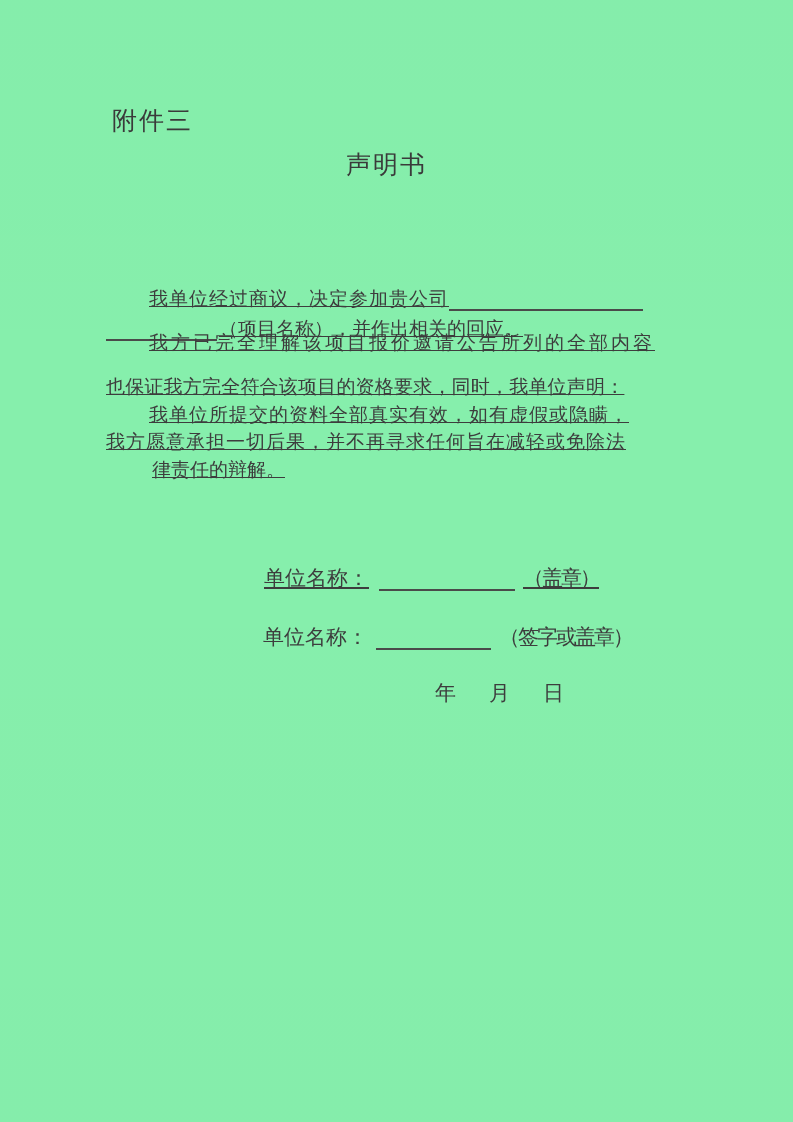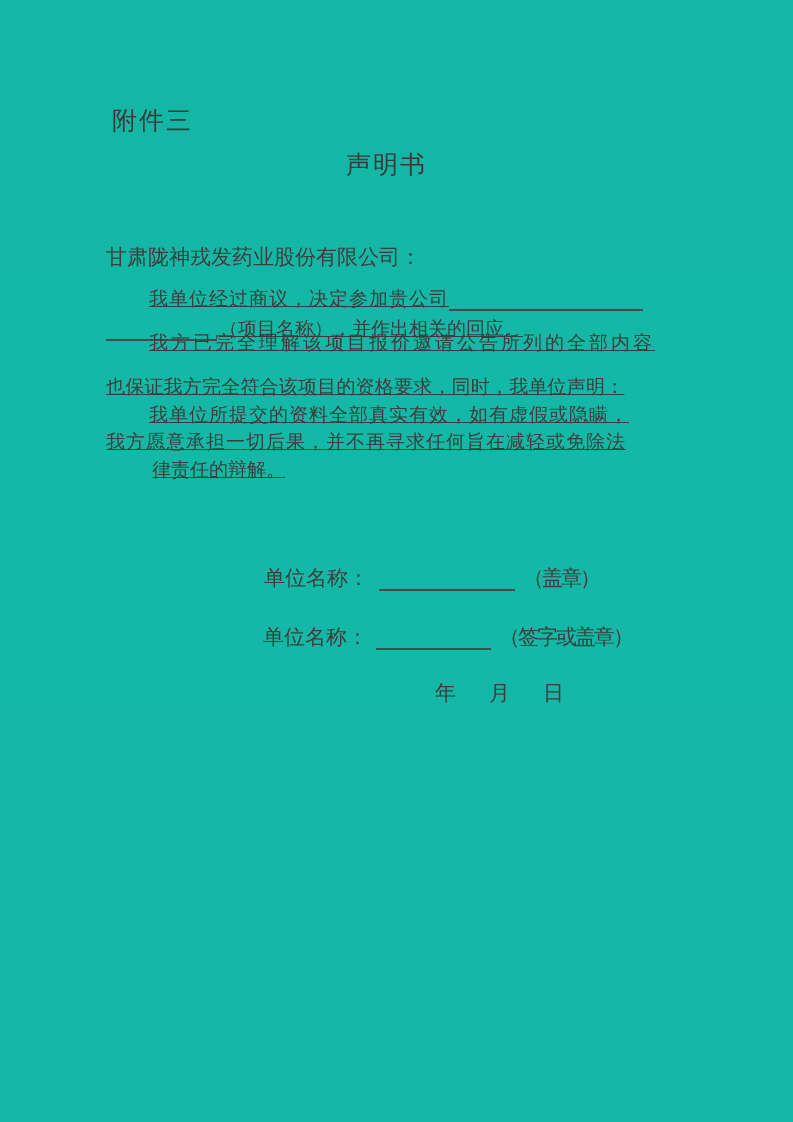--- a/index.html
+++ b/index.html
@@ -5,21 +5,21 @@
   html, body {
     margin: 0;
     padding: 0;
     background: #e9e9e9;
   }
   .page {
     position: relative;
     width: 793px;
     height: 1122px;
     margin: 0 auto;
-    background: #14b8a6;
+    background: #86efac;
     color: #3d3d3d;
     font-family: "Liberation Serif", "DejaVu Serif", serif;
     overflow: hidden;
   }
   
   .page::before {
     content: "";
     position: absolute;
     inset: 0;
     background: linear-gradient(180deg, rgba(0,0,0,0.008), rgba(0,0,0,0.0) 40%, rgba(0,0,0,0.006));
@@ -78,21 +78,21 @@
   .blank-project-1 { width: 194px; }
   .blank-project-2 { width: 111px; margin-right: 2px; }
   .blank-unit      { width: 136px; margin-left: 10px; margin-right: 8px; }
   .blank-rep       { width: 115px; margin-left: 8px; margin-right: 8px; }
 
   .sig-line {
     position: absolute;
     font-size: 21px;
     white-space: nowrap;
   }
-  .sig-unit { left: 264px; top: 564px; }
+  .sig-unit { left: 264px; top: 564px; text-decoration: underline; }
   .sig-rep  { left: 263px; top: 623px; }
   .sig-paren { letter-spacing: -2px; }
 
   .date-line {
     position: absolute;
     left: 435px;
     top: 679px;
     font-size: 21px;
     display: flex;
     gap: 33px;
@@ -100,21 +100,20 @@
 </style>
 </head>
 <body>
 
 <div class="page">
 
   <div class="attachment-label">附件三</div>
 
   <div class="doc-title">声明书</div>
 
-  <div class="salutation">甘肃陇神戎发药业股份有限公司：</div>
 
   <div class="body-line l-p1a">
     <span>我单位经过商议，决定参加贵公司</span><span class="blank blank-project-1"></span>
   </div>
 
   <div class="body-line l-p1b">
     <span class="blank blank-project-2"></span><span>（项目名称），并作出相关的回应。</span>
   </div>
 
   <div class="body-line l-p2a">我方已完全理解该项目报价邀请公告所列的全部内容</div>

